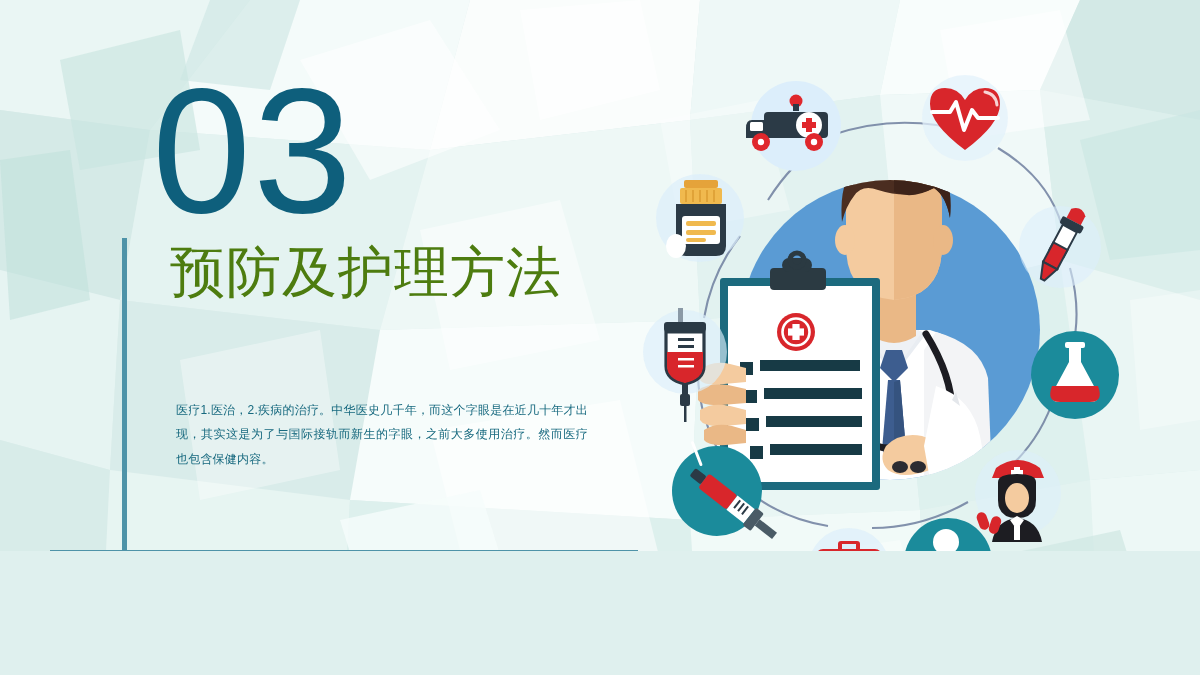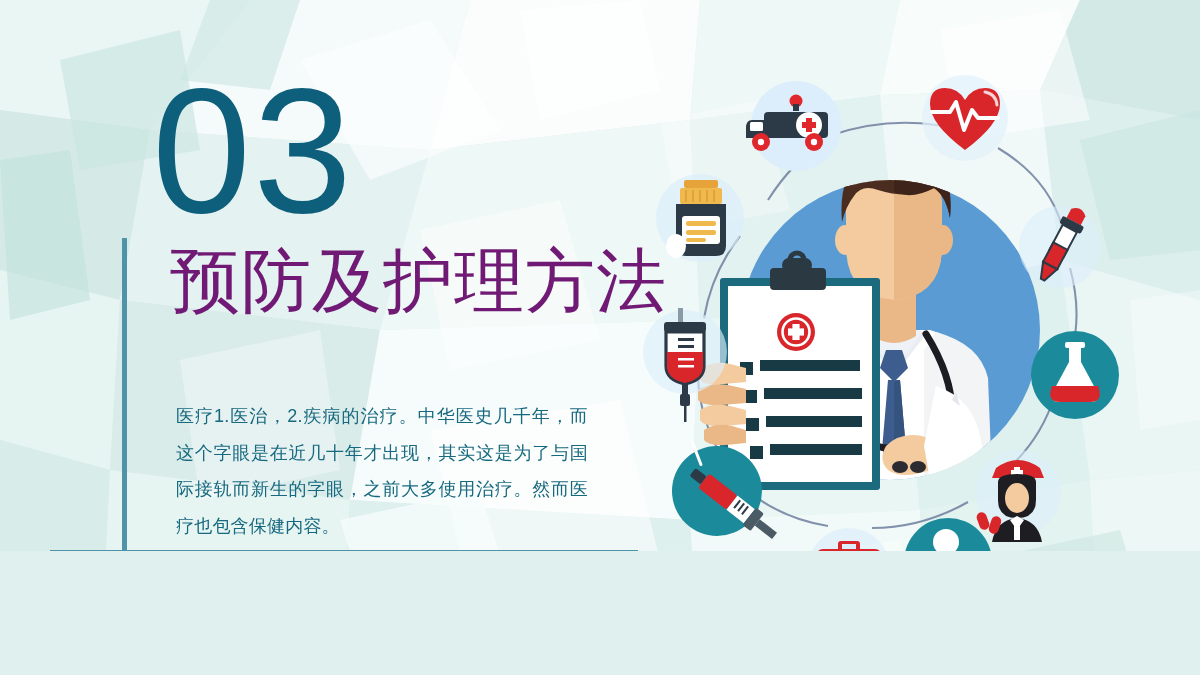--- a/index.html
+++ b/index.html
@@ -37,30 +37,30 @@
     position:absolute; left:152px; top:62px;
     font-size:178px; line-height:1;
     font-weight:400;
     letter-spacing:2px;
     color:#0e5f7c;
     font-family:"Liberation Sans","DejaVu Sans",sans-serif;
   }
   #slide-title {
     position:absolute; left:170px; top:243px;
     width:470px;
-    font-size:70px; line-height:1.09;
+    font-size:55px; line-height:1.09;
     font-weight:400;
-    color:#701a75;
+    color:#4d7c0f;
     letter-spacing:1px;
   }
   #slide-title .t-line { display:block; white-space:nowrap; }
   #body-text {
     position:absolute; left:176px; top:398px;
     width:412px;
-    font-size:18px;
+    font-size:12px;
     line-height:2.04;
     color:#17697f;
     text-align:justify;
     letter-spacing:0.2px;
   }
 
   
   #illustration {
     position:absolute; left:600px; top:50px;
     width:600px; height:580px;

